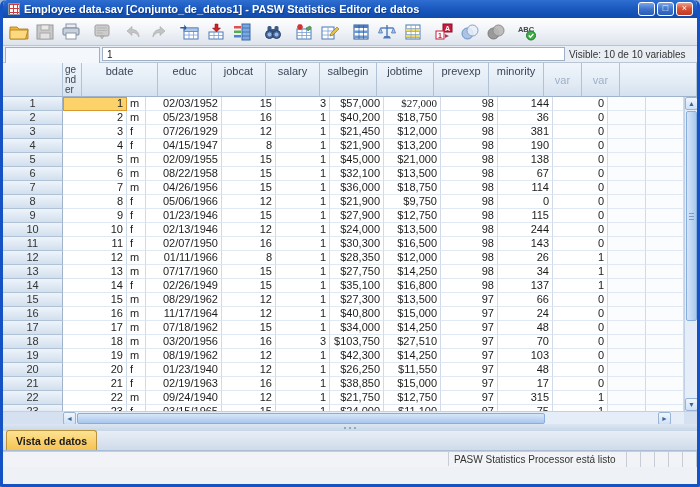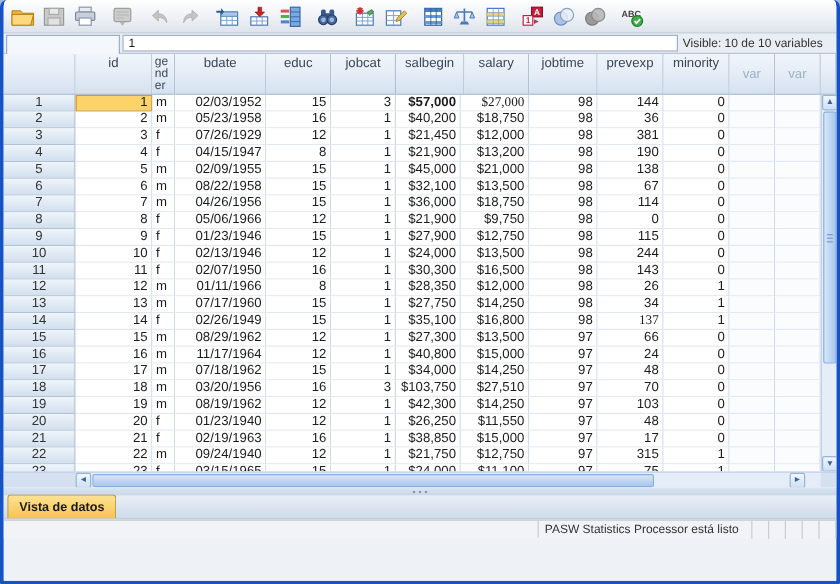--- a/index.html
+++ b/index.html
@@ -118,20 +118,33 @@
   .spane { border-right:1px solid #c8ccd4; padding:2px 5px 0 5px; white-space:nowrap; }
   .spane.grow { flex:1; }
   .spane.msg { width:178px; flex:0 0 178px; }
   .spane.tiny { width:14px; flex:0 0 14px; }
 </style>
 </head>
 <body>
 
 <div class="window">
 
+  <div class="titlebar">
+    <div class="app-icon"></div>
+    <div class="title-text">Employee data.sav [Conjunto_de_datos1] - PASW Statistics Editor de datos</div>
+    <div class="winbtn min">
+        <span>_</span>
+      </div>
+    <div class="winbtn max">
+        <span>□</span>
+      </div>
+    <div class="winbtn close">
+        <span>×</span>
+      </div>
+  </div>
 
 
   <div class="toolbar">
     <div class="tbtn">
       <svg viewBox="0 0 20 18">
         <path d="M1 4 h7 l2 2 h9 v10 H1 Z" fill="#f2b33c" stroke="#b07c10" stroke-width="0.8"></path>
         <path d="M1 7 h18 l-2.5 9 H1 Z" fill="#fcd97e" stroke="#b07c10" stroke-width="0.8"></path>
       </svg>
     </div>
     <div class="tbtn">
@@ -281,43 +294,42 @@
 
   <div class="cellref">
     <div class="refbox">1 : id</div>
     <div class="editbox">1</div>
     <div class="visbox">Visible: 10 de 10 variables</div>
   </div>
 
   <div class="gridwrap">
     <div class="ghead" id="ghead">
         <div class="hcell corner" style="width: 60px; flex: 0 0 60px;"></div>
-        <div class="hcell" style="width: 64px; flex: 0 0 64px;">id</div>
         <div class="hcell gwrap" style="width: 19px; flex: 0 0 19px;">gender</div>
         <div class="hcell" style="width: 76px; flex: 0 0 76px; text-align: right;">bdate</div>
         <div class="hcell" style="width: 54px; flex: 0 0 54px;">educ</div>
         <div class="hcell" style="width: 54px; flex: 0 0 54px;">jobcat</div>
+        <div class="hcell" style="width: 54px; flex: 0 0 54px;">salary</div>
         <div class="hcell" style="width: 57px; flex: 0 0 57px;">salbegin</div>
-        <div class="hcell" style="width: 54px; flex: 0 0 54px;">salary</div>
         <div class="hcell" style="width: 57px; flex: 0 0 57px;">jobtime</div>
         <div class="hcell" style="width: 55px; flex: 0 0 55px;">prevexp</div>
         <div class="hcell" style="width: 55px; flex: 0 0 55px;">minority</div>
         <div class="hcell varhead" style="width: 38px; flex: 0 0 38px;">var</div>
         <div class="hcell varhead" style="width: 38px; flex: 0 0 38px;">var</div>
         <div class="hcell" style="flex: 1 1 0%;"></div>
       </div>
     <div class="gbody" id="gbody">
         <div class="grow">
           <div class="rowhdr">1</div>
           <div class="dcell r selected" style="width: 64px; flex: 0 0 64px;">1</div>
           <div class="dcell l" style="width: 19px; flex: 0 0 19px;">m</div>
           <div class="dcell r" style="width: 76px; flex: 0 0 76px;">02/03/1952</div>
           <div class="dcell r" style="width: 54px; flex: 0 0 54px;">15</div>
           <div class="dcell r" style="width: 54px; flex: 0 0 54px;">3</div>
-          <div class="dcell r" style="width: 54px; flex: 0 0 54px; font-weight: bold;">$57,000</div>
+          <div class="dcell r" style="width: 54px; flex: 0 0 54px;">$57,000</div>
           <div class="dcell r" style="width: 57px; flex: 0 0 57px; font-family: Liberation Serif, serif;">$27,000</div>
           <div class="dcell r" style="width: 57px; flex: 0 0 57px;">98</div>
           <div class="dcell r" style="width: 55px; flex: 0 0 55px;">144</div>
           <div class="dcell r" style="width: 55px; flex: 0 0 55px;">0</div>
           <div class="dcell l varcol" style="width: 38px; flex: 0 0 38px;"></div>
           <div class="dcell l varcol" style="width: 38px; flex: 0 0 38px;"></div>
         </div>
         <div class="grow">
           <div class="rowhdr">2</div>
           <div class="dcell r" style="width: 64px; flex: 0 0 64px;">2</div>
@@ -501,21 +513,21 @@
         <div class="grow">
           <div class="rowhdr">14</div>
           <div class="dcell r" style="width: 64px; flex: 0 0 64px;">14</div>
           <div class="dcell l" style="width: 19px; flex: 0 0 19px;">f</div>
           <div class="dcell r" style="width: 76px; flex: 0 0 76px;">02/26/1949</div>
           <div class="dcell r" style="width: 54px; flex: 0 0 54px;">15</div>
           <div class="dcell r" style="width: 54px; flex: 0 0 54px;">1</div>
           <div class="dcell r" style="width: 54px; flex: 0 0 54px;">$35,100</div>
           <div class="dcell r" style="width: 57px; flex: 0 0 57px;">$16,800</div>
           <div class="dcell r" style="width: 57px; flex: 0 0 57px;">98</div>
-          <div class="dcell r" style="width: 55px; flex: 0 0 55px; font-family: Liberation Serif, serif;">137</div>
+          <div class="dcell r" style="width: 55px; flex: 0 0 55px;">137</div>
           <div class="dcell r" style="width: 55px; flex: 0 0 55px;">1</div>
           <div class="dcell l varcol" style="width: 38px; flex: 0 0 38px;"></div>
           <div class="dcell l varcol" style="width: 38px; flex: 0 0 38px;"></div>
         </div>
         <div class="grow">
           <div class="rowhdr">15</div>
           <div class="dcell r" style="width: 64px; flex: 0 0 64px;">15</div>
           <div class="dcell l" style="width: 19px; flex: 0 0 19px;">m</div>
           <div class="dcell r" style="width: 76px; flex: 0 0 76px;">08/29/1962</div>
           <div class="dcell r" style="width: 54px; flex: 0 0 54px;">12</div>

